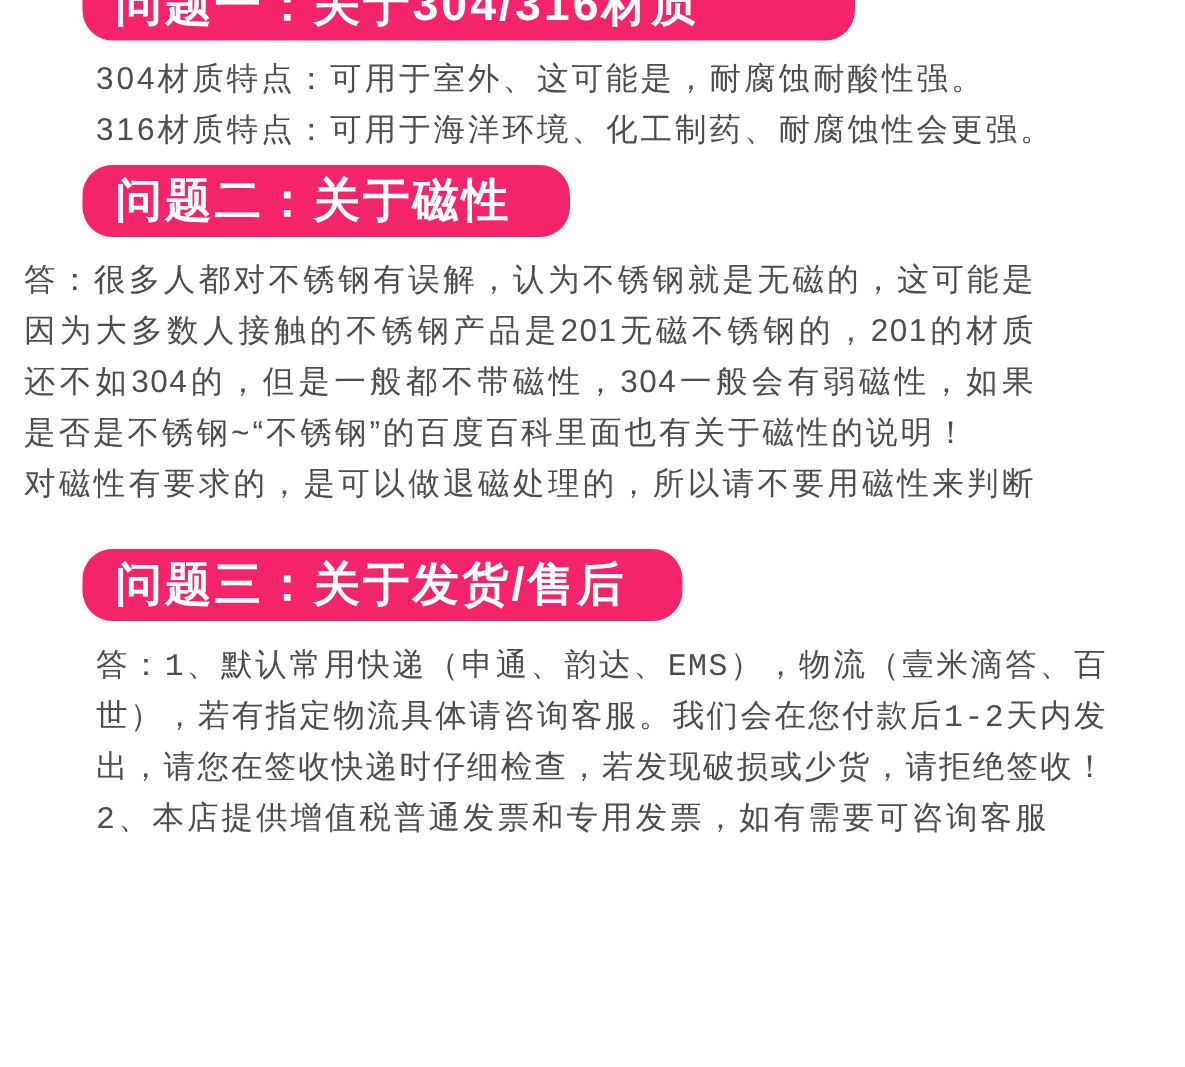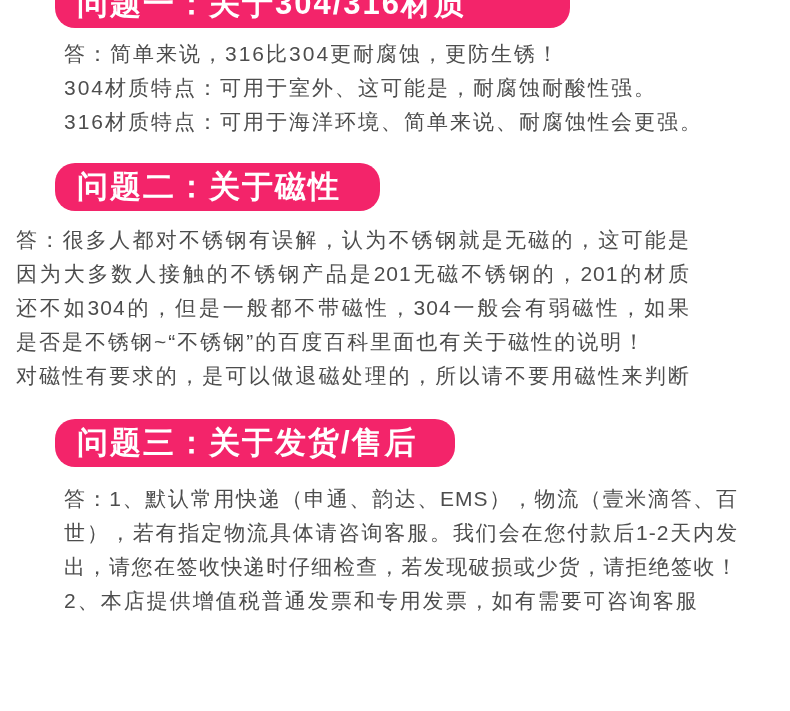--- a/index.html
+++ b/index.html
@@ -29,32 +29,32 @@
     line-height: 48px;
     height: 48px;
     padding: 0 22px;
     border-radius: 20px;
     margin-left: 55px;
     letter-spacing: 2px;
     white-space: nowrap;
     text-align: left;
   }
   .banner-1 { margin-top: -23px; min-width: 515px; }
-  .banner-2 { margin-top: 24px;  min-width: 325px; }
+  .banner-2 { margin-top: 6px;  min-width: 325px; }
   .banner-3 { margin-top: 26px;  min-width: 400px; }
   .answer {
     margin-left: 64px;
     width: 674px;
     color: #4d4d4d;
     font-size: 21px;
     line-height: 34px;
   }
   .answer-1 { margin-top: 9px; }
   .answer-2 { margin-top: 12px; margin-left: 16px; }
-  .answer-3 { margin-top: 15px; }
+  .answer-3 { margin-top: 15px; font-family: Liberation Mono, monospace; }
   .line {
     letter-spacing: 2px;
     white-space: nowrap;
   }
   .line.stretch {
     letter-spacing: 1px;
     white-space: normal;
     text-align: justify;
     text-align-last: justify;
   }
@@ -63,23 +63,22 @@
 </head>
 <body>
 
 <div class="page">
 
   <div class="sec">
     <div class="banner banner-1">
       <span>问题一：关于304/316材质</span>
     </div>
     <div class="answer answer-1">
-      <div class="line">答：简单来说，316比304更耐腐蚀，更防生锈！</div>
       <div class="line">304材质特点：可用于室外、这可能是，耐腐蚀耐酸性强。</div>
-      <div class="line">316材质特点：可用于海洋环境、简单来说、耐腐蚀性会更强。</div>
+      <div class="line">316材质特点：可用于海洋环境、化工制药、耐腐蚀性会更强。</div>
     </div>
   </div>
 
   <div class="sec">
     <div class="banner banner-2">
       <span>问题二：关于磁性</span>
     </div>
     <div class="answer answer-2">
       <div class="line stretch">答：很多人都对不锈钢有误解，认为不锈钢就是无磁的，这可能是</div>
       <div class="line stretch">因为大多数人接触的不锈钢产品是201无磁不锈钢的，201的材质</div>

